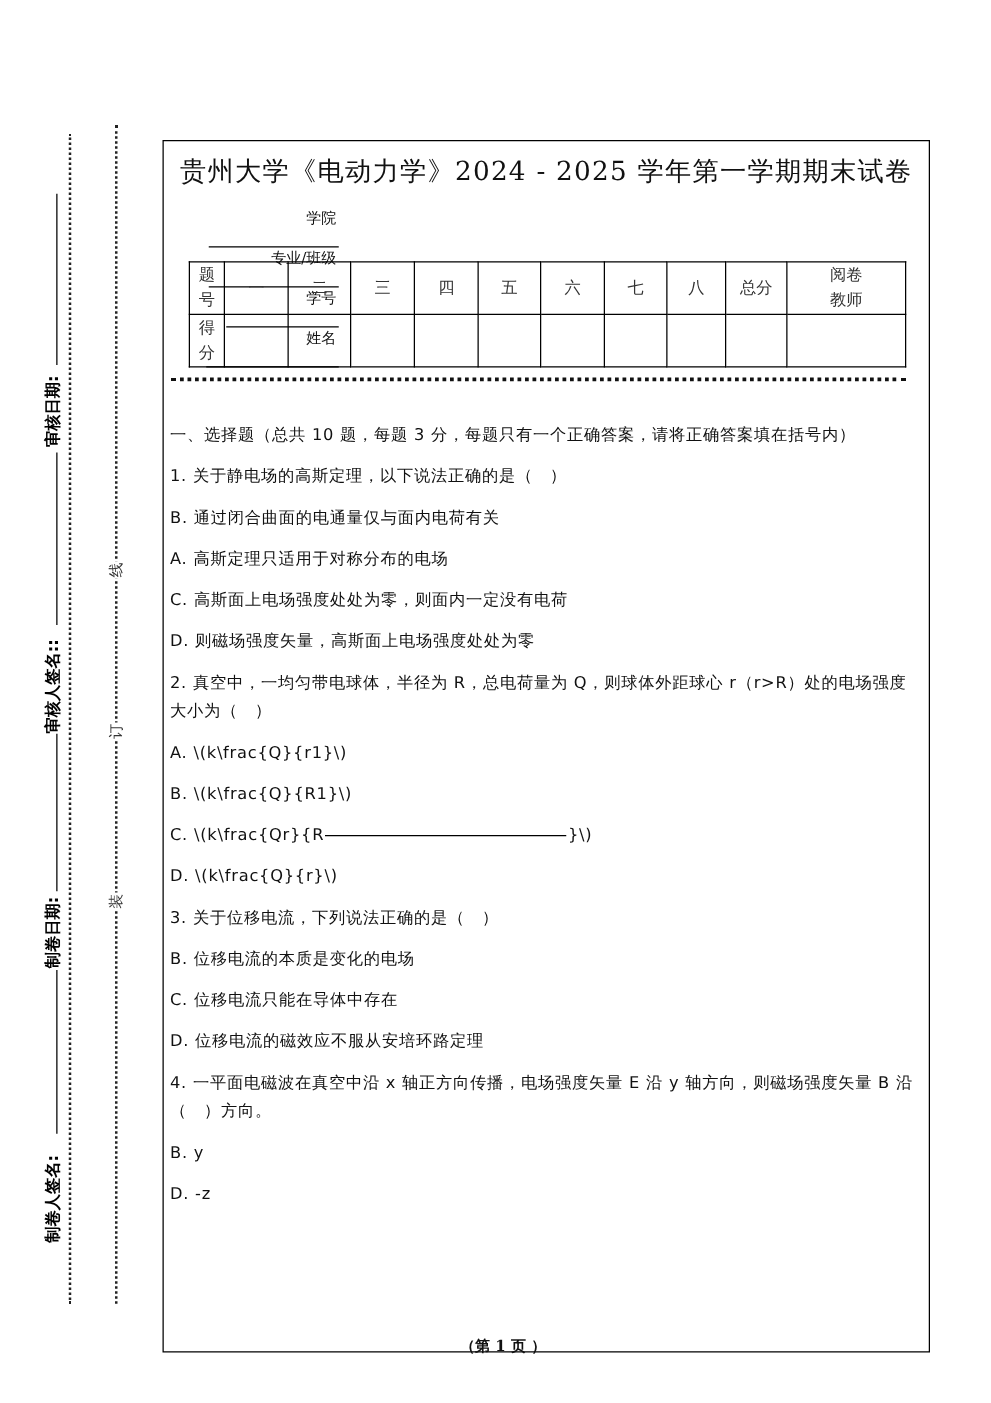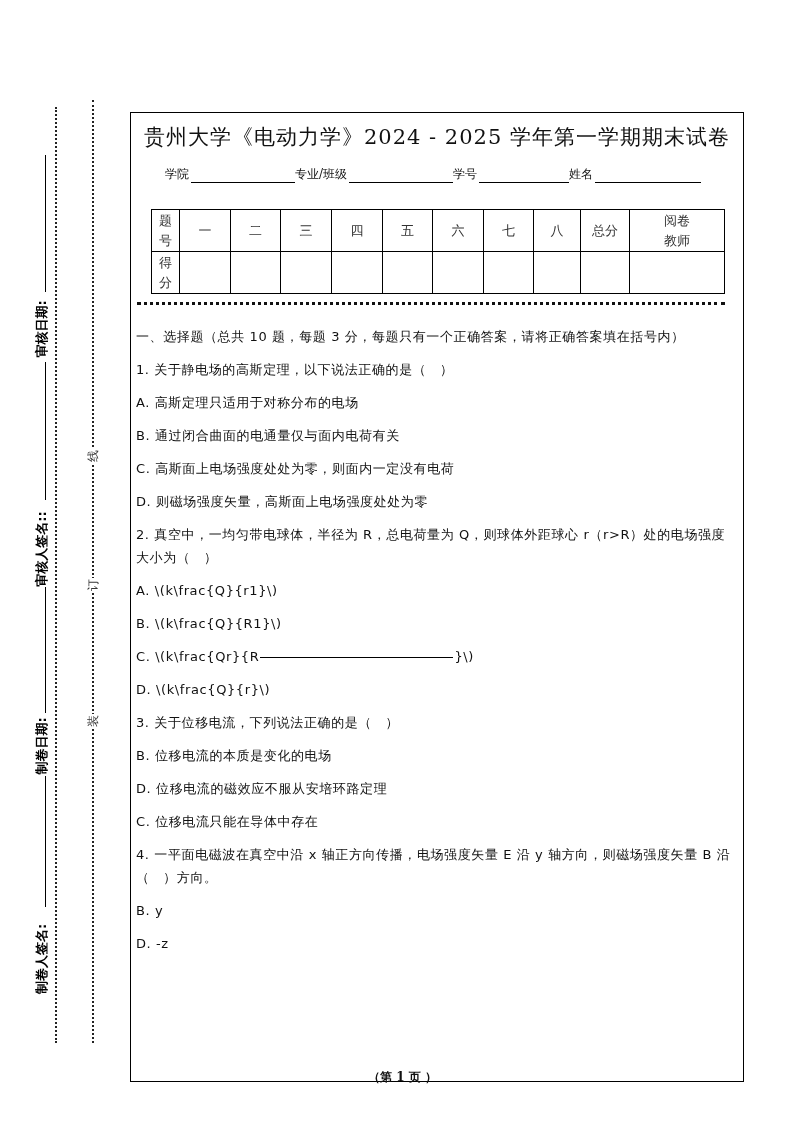--- a/index.html
+++ b/index.html
@@ -68,20 +68,21 @@
       letter-spacing: 1px;
       color: #111;
     }
     .info-row {
       position: absolute;
       left: 34px;
       top: 53px;
       font-size: 12px;
       display: flex;
       align-items: flex-end;
+      flex-direction: column;
     }
     .info-label { margin-right: 2px; }
     .info-blank {
       display: inline-block;
       border-bottom: 1px solid #000;
       height: 14px;
     }
     table.score {
       position: absolute;
       left: 20px;
@@ -102,21 +103,21 @@
       position: absolute;
       left: 6px;
       width: 588px;
       top: 189px;
       border-top: 3px dotted #111;
     }
     .content {
       position: absolute;
       left: 5px;
       right: 6px;
-      top: 212px;
+      top: 224px;
       font-family: "DejaVu Sans", "Liberation Sans", sans-serif;
       font-size: 13px;
       color: #111;
     }
     .content p {
       margin: 0;
       line-height: 23px;
       letter-spacing: 0.6px;
     }
     .content .line { margin-bottom: 10px; }
@@ -217,35 +218,35 @@
     </tr>
   </tbody>
     </table>
 
   <div class="sep"></div>
 
   <div class="content">
     <p class="line">一、选择题（总共 10 题，每题 3 分，每题只有一个正确答案，请将正确答案填在括号内）</p>
 
     <p class="line">1. 关于静电场的高斯定理，以下说法正确的是（　）</p>
+    <p class="line">B. 通过闭合曲面的电通量仅与面内电荷有关</p>
     <p class="line">A. 高斯定理只适用于对称分布的电场</p>
-    <p class="line">B. 通过闭合曲面的电通量仅与面内电荷有关</p>
     <p class="line">C. 高斯面上电场强度处处为零，则面内一定没有电荷</p>
     <p class="line">D. 则磁场强度矢量，高斯面上电场强度处处为零</p>
 
     <p class="line">2. 真空中，一均匀带电球体，半径为 R，总电荷量为 Q，则球体外距球心 r（r&gt;R）处的电场强度大小为（　）</p>
     <p class="line">A. \(k\frac{Q}{r1}\)</p>
     <p class="line">B. \(k\frac{Q}{R1}\)</p>
     <p class="line"><span>C. \(k\frac{Qr}{R</span><span class="latexline"></span><span>}\)</span></p>
     <p class="line">D. \(k\frac{Q}{r}\)</p>
 
     <p class="line">3. 关于位移电流，下列说法正确的是（　）</p>
     <p class="line">B. 位移电流的本质是变化的电场</p>
+    <p class="line">C. 位移电流只能在导体中存在</p>
     <p class="line">D. 位移电流的磁效应不服从安培环路定理</p>
-    <p class="line">C. 位移电流只能在导体中存在</p>
 
     <p class="line">4. 一平面电磁波在真空中沿 x 轴正方向传播，电场强度矢量 E 沿 y 轴方向，则磁场强度矢量 B 沿（　）方向。</p>
     <p class="line">B. y</p>
     <p class="line">D. -z</p>
   </div>
 </div>
 
 <div class="footer">（第 1 页 ）</div>
 
 </body></html>

